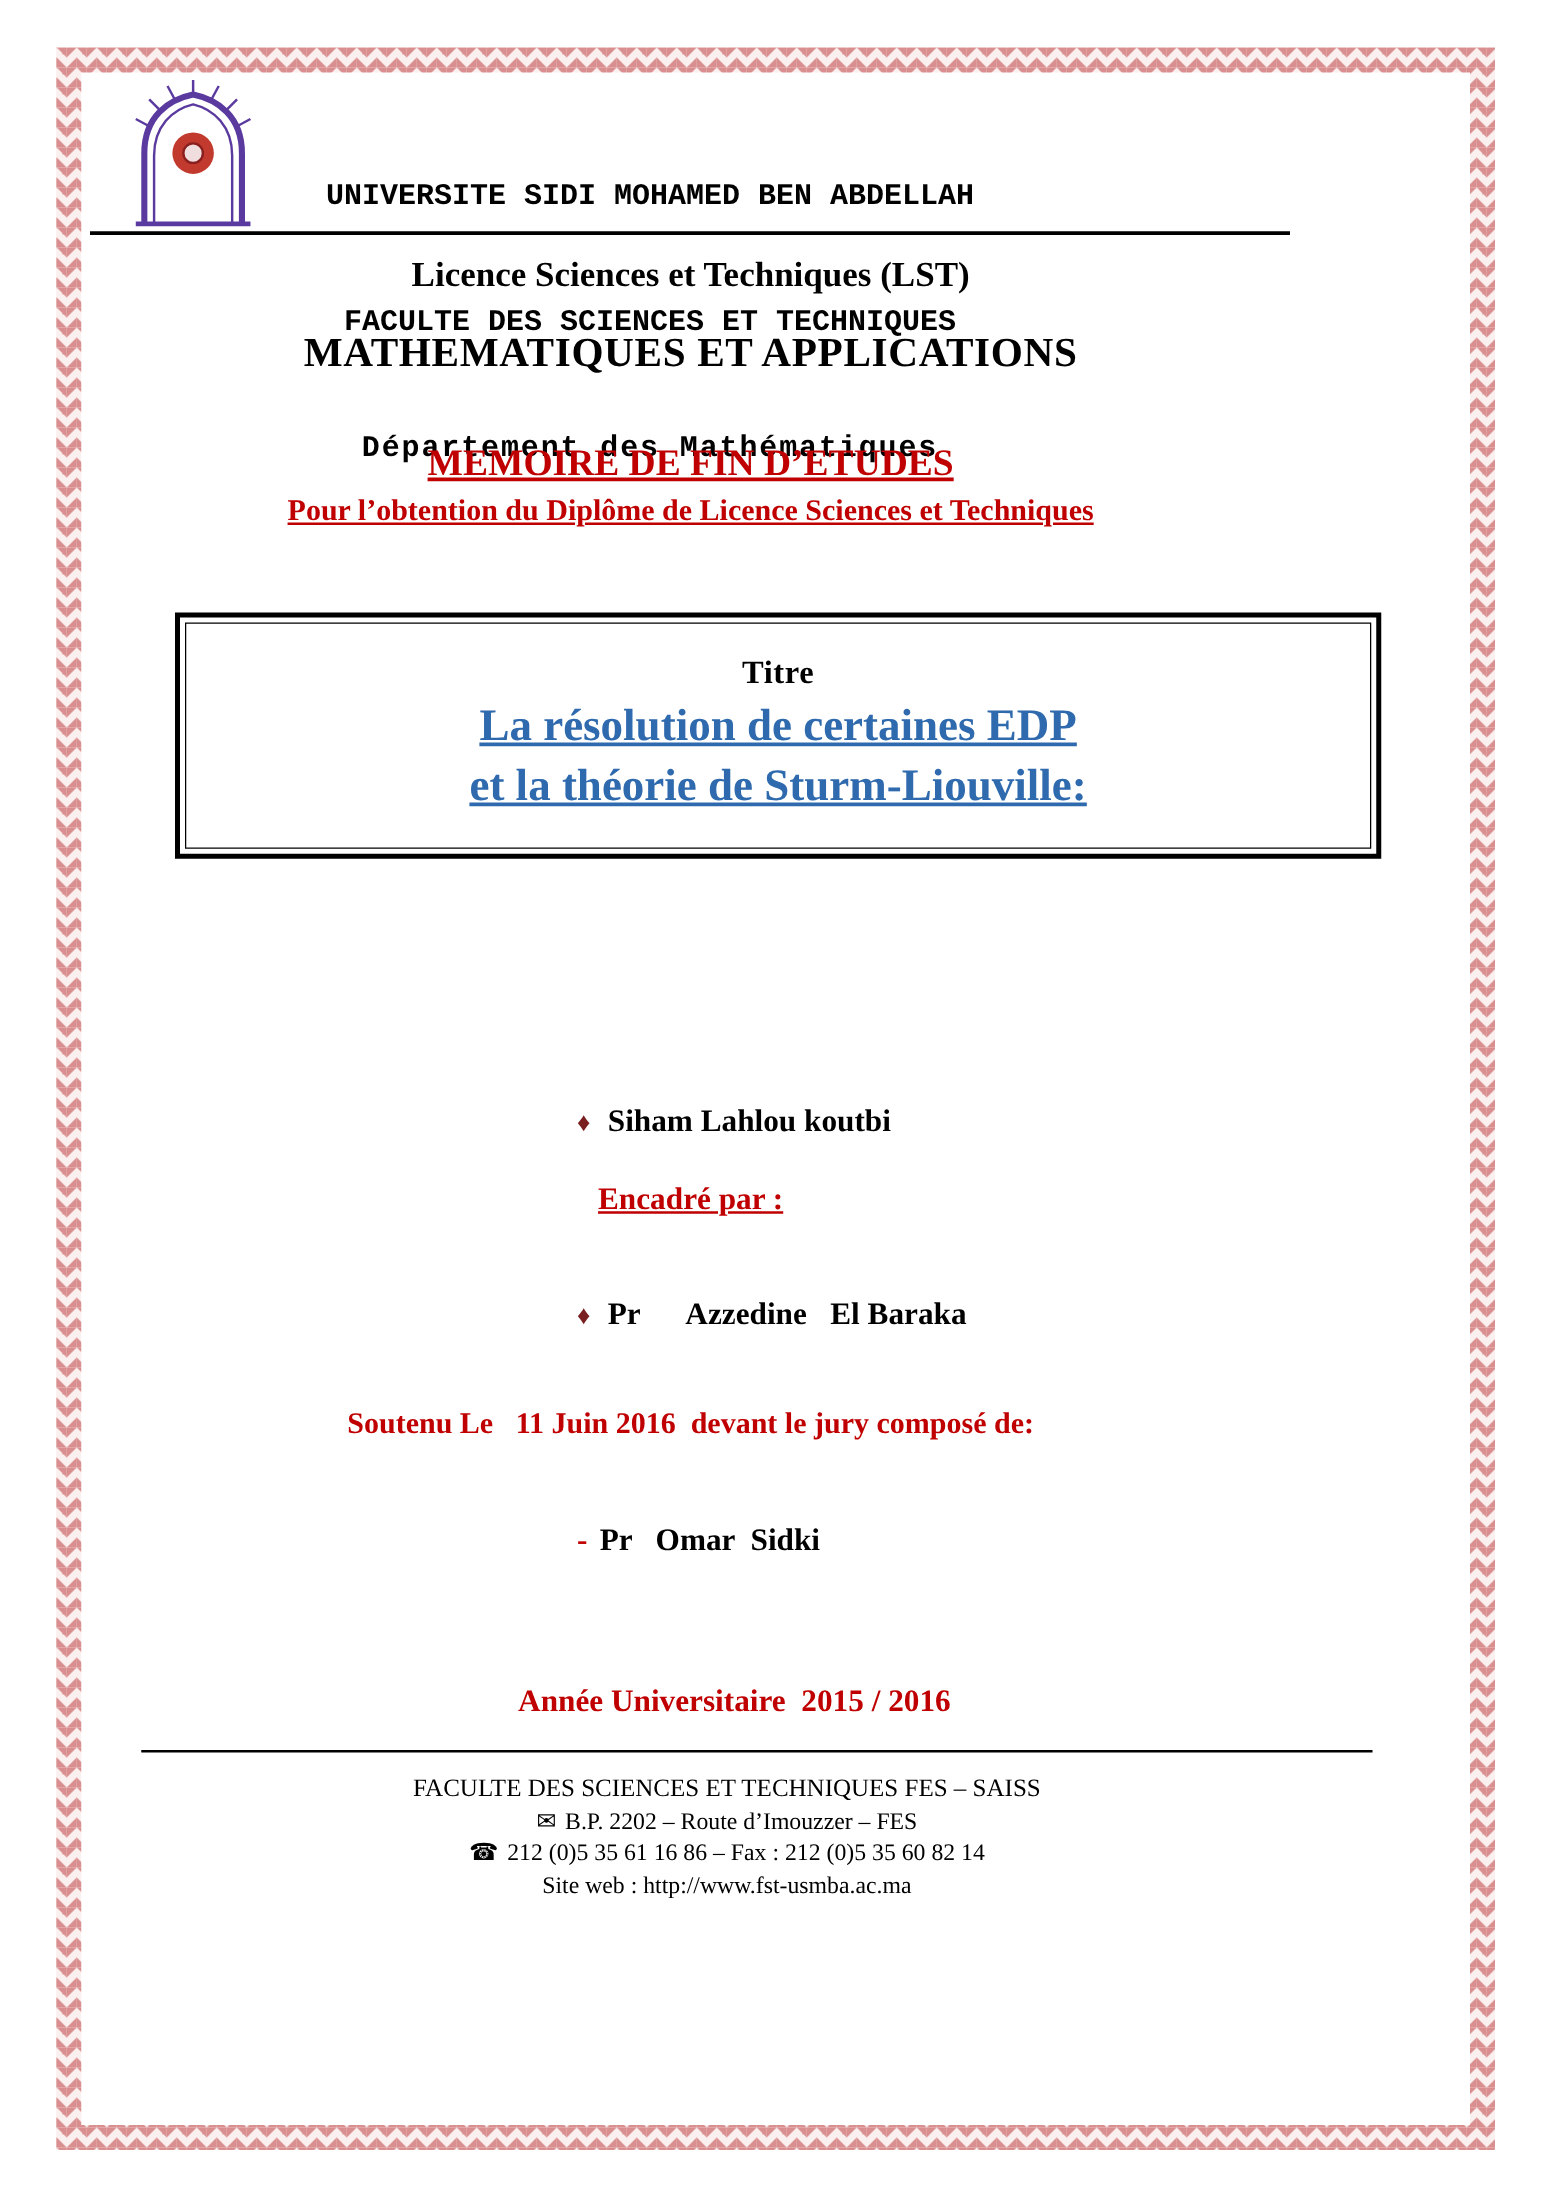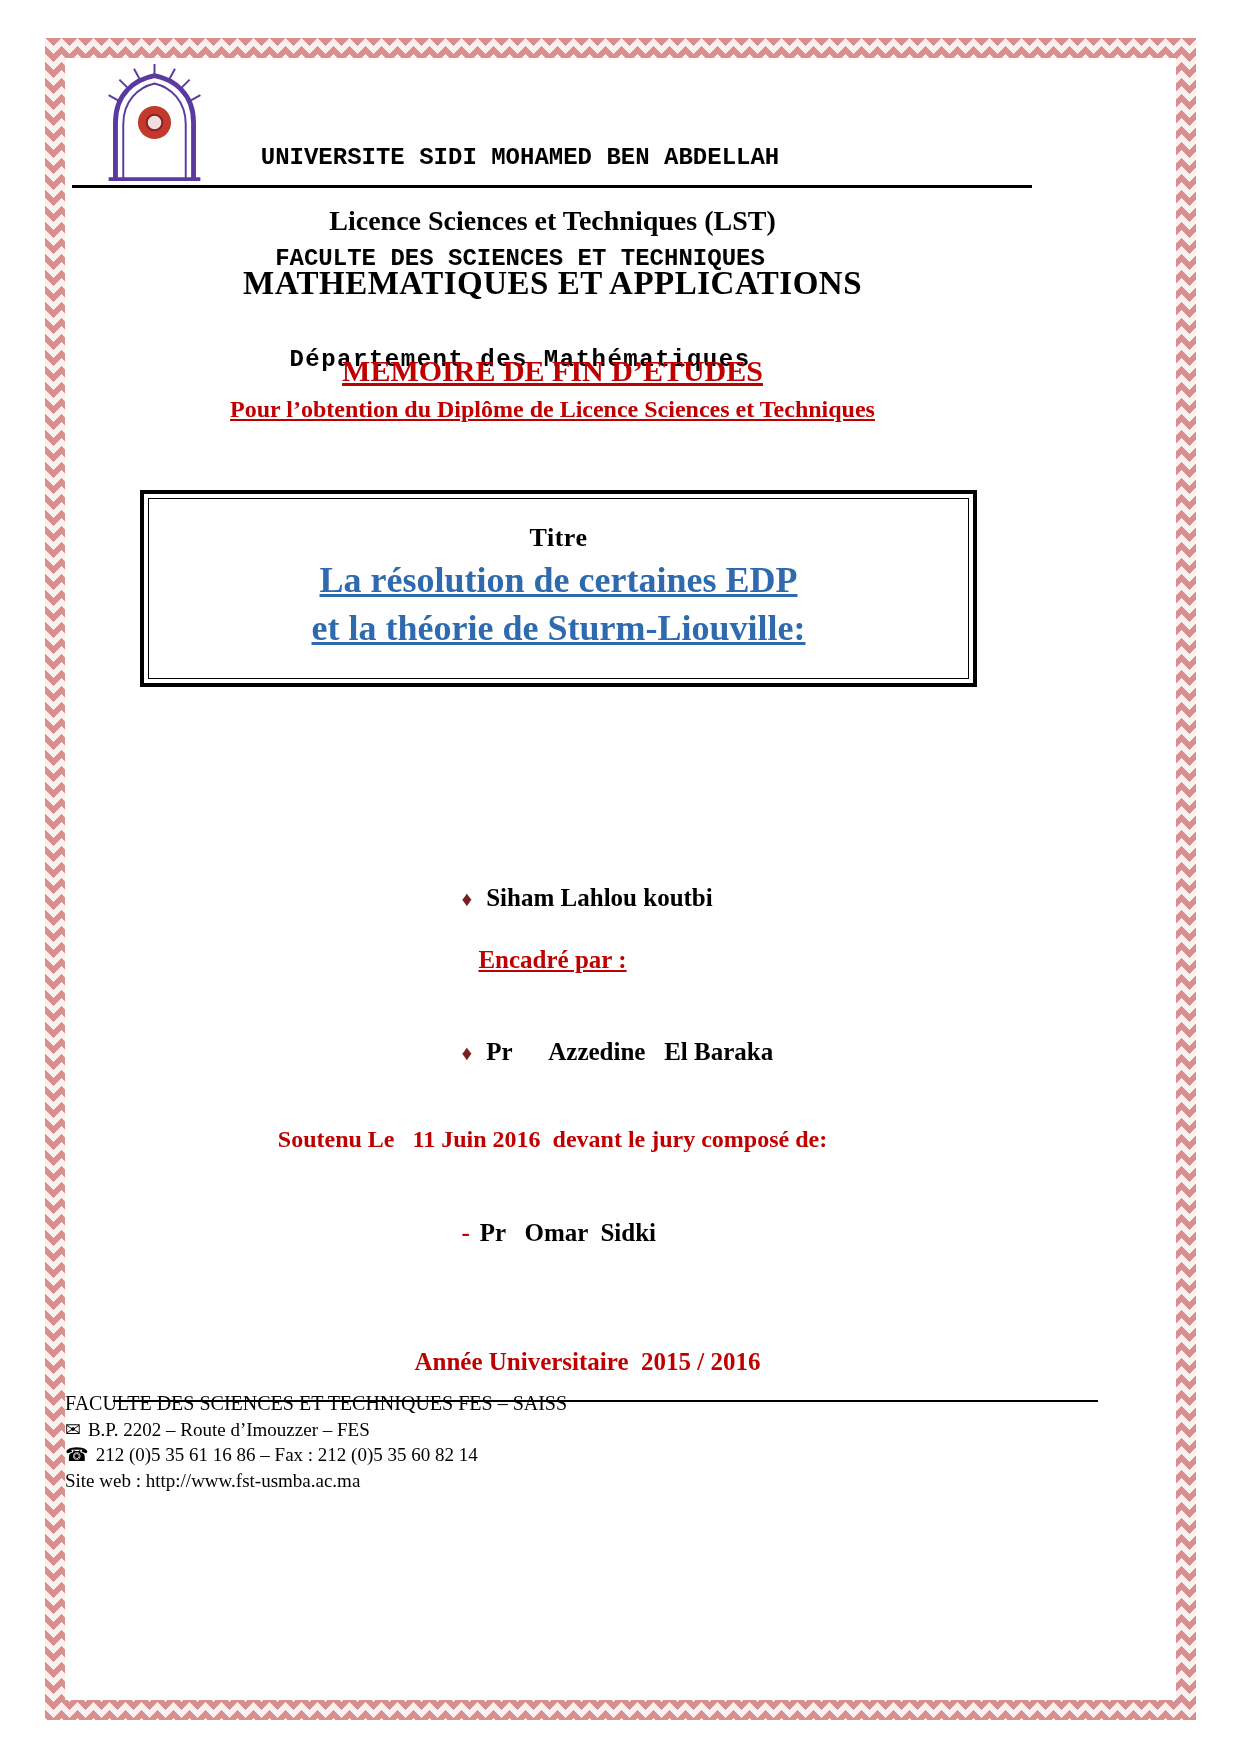--- a/index.html
+++ b/index.html
@@ -50,42 +50,42 @@
   .lrow   { position: absolute; left: 359px; white-space: pre-wrap; }
   .red { color: #c00000; }
   .u { text-decoration: underline; }
 
   .t-licence  { top: 147px; font-size: 28px; font-weight: bold; }
   .t-program  { top: 207px; font-size: 33px; font-weight: bold; letter-spacing: .5px; }
   .t-memoire  { top: 296px; font-size: 30px; font-weight: bold; }
   .t-pour     { top: 338px; font-size: 24px; font-weight: bold; }
 
   .titre-box {
-    position: absolute; top: 432px; left: 75px; width: 837px; height: 197px;
+    position: absolute; top: 432px; left: 75px; width: 965px; height: 197px;
     border: 4px solid #000; padding: 4px; box-sizing: border-box;
   }
   .titre-inner { border: 1px solid #000; width: 100%; height: 100%; box-sizing: border-box; text-align: center; }
   .titre-label { margin-top: 24px; font-size: 26px; font-weight: bold; letter-spacing: .5px; }
   .thesis { font-size: 36px; font-weight: bold; color: #2e6aad; text-decoration: underline; line-height: 1.32; white-space: pre-wrap; }
   .thesis-wrap { margin-top: 4px; }
 
   .t-presentee { top: 735px; font-size: 25px; font-weight: bold; }
   .row-siham   { top: 798px; font-size: 25px; font-weight: bold; }
   .t-encadre   { top: 888px; font-size: 25px; font-weight: bold; }
   .row-azzedine{ top: 952px; font-size: 25px; font-weight: bold; }
   .t-soutenu   { top: 1068px; font-size: 24px; font-weight: bold; }
   .row-omar    { top: 1133px; font-size: 25px; font-weight: bold; }
   .row-najib   { top: 1193px; font-size: 25px; font-weight: bold; }
   .t-annee     { top: 1290px; left: 35px; font-size: 25px; font-weight: bold; }
 
   .bullet { color: #7a1f1f; font-size: 21px; margin-right: 14px; }
   .dash-red   { color: #c00000; margin-right: 10px; font-weight: bold; }
   .dash-black { margin-right: 10px; font-weight: bold; }
 
-  .footer { position: absolute; top: 1332px; left: 0; width: 975px; text-align: left; font-size: 19px; line-height: 1.34; }
+  .footer { position: absolute; top: 1360px; left: 0; width: 975px; text-align: center; font-size: 19px; line-height: 1.34; padding-left: 29px; }
   .footer .f1 { font-size: 20px; }
   .ficon { margin-right: 7px; }
 </style>
 </head>
 <body>
 
 <div class="frame">
   <div class="inner">
 
     <div class="logo-left">

